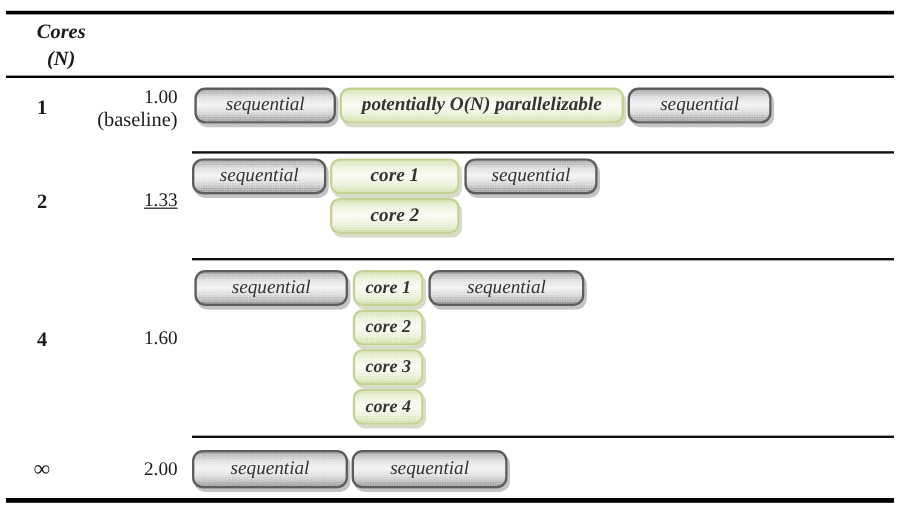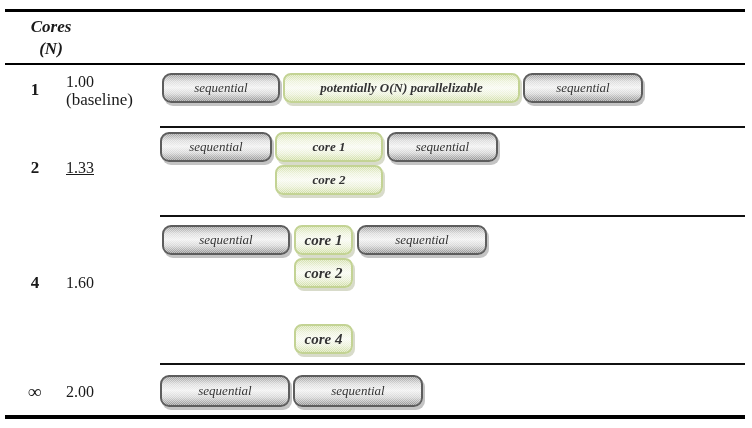--- a/index.html
+++ b/index.html
@@ -26,30 +26,30 @@
     text-align:center;
   }
   .hdr-cores{left:20px;width:62px;}
   .hdr-speedup{left:58px;width:100px;}
 
   .cores-cell{
     position:absolute;left:4px;width:62px;
     text-align:center;font-weight:bold;font-size:17px;line-height:20px;
   }
   .speedup-cell{
-    position:absolute;left:66px;width:104px;
-    text-align:left;font-size:16px;line-height:18px;
+    position:absolute;left:44px;width:104px;
+    text-align:right;font-size:16px;line-height:18px;
   }
   .speedup-note{font-size:17px;}
   .infinity{font-size:19px;line-height:18px;}
 
   .bar{
     position:absolute;height:26px;
     display:flex;align-items:center;justify-content:center;
-    font-style:italic;font-size:13px;color:#333;
+    font-style:italic;font-size:16px;color:#333;
     white-space:nowrap;
   }
   .bar-seq{
     border:2px solid #5d5d5d;border-radius:9px;
     background-image:
       repeating-conic-gradient(rgba(255,255,255,0.45) 0% 25%, rgba(0,0,0,0) 0% 50%),
       linear-gradient(180deg,#9e9e9e 0%,#dcdcdc 25%,#f1f1f1 48%,#d6d6d6 72%,#919191 100%);
     background-size:2px 2px,100% 100%;
     box-shadow:2px 3px 0 #c4c4c4;
   }
@@ -120,20 +120,23 @@
   </div>
   <div class="bar bar-par bar-small" style="left:294px;top:225px;width:55px;">
     <span>core 1</span>
   </div>
   <div class="bar bar-seq" style="left:357px;top:225px;width:126px;">
     <span>sequential</span>
   </div>
   <div class="bar bar-par bar-small" style="left:294px;top:258px;width:55px;">
     <span>core 2</span>
   </div>
+  <div class="bar bar-par bar-small" style="left:294px;top:291px;width:55px;">
+    <span>core 3</span>
+  </div>
   <div class="bar bar-par bar-small" style="left:294px;top:324px;width:55px;">
     <span>core 4</span>
   </div>
 
   <div class="rule rule-sep sep-3"></div>
 
   <div class="cores-cell infinity" style="top:383px;">∞</div>
   <div class="speedup-cell" style="top:383px;">2.00</div>
   <div class="bar bar-seq bar-tall" style="left:160px;top:375px;width:126px;">
     <span>sequential</span>

